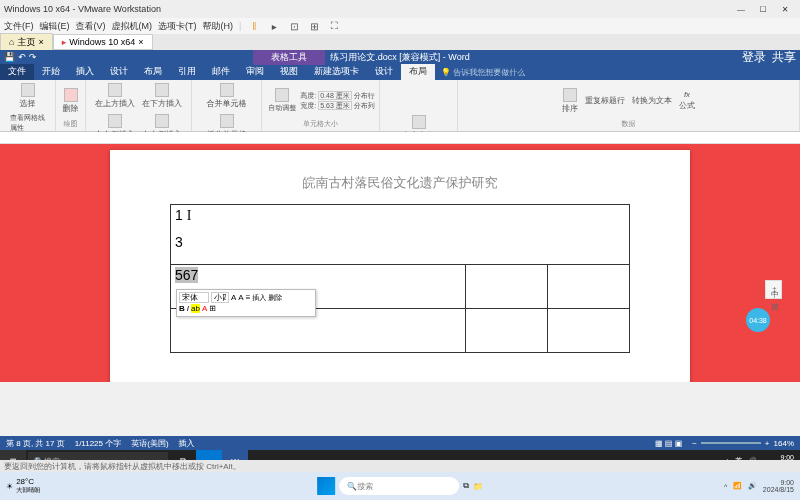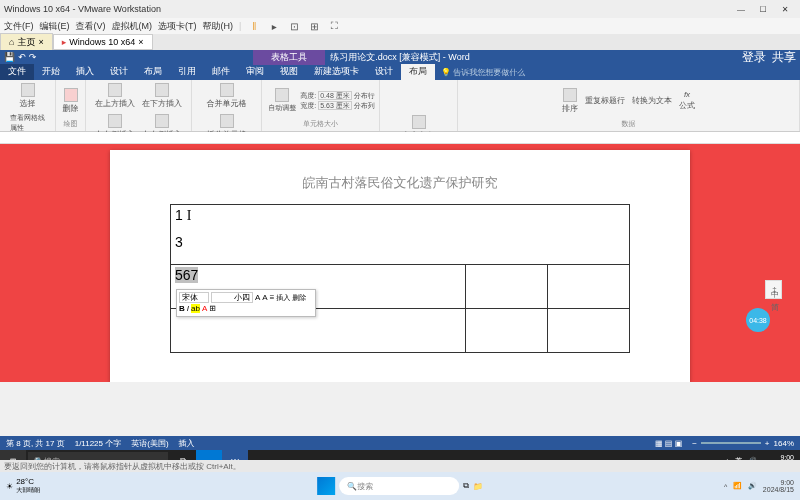--- a/index.html
+++ b/index.html
@@ -274,21 +274,21 @@
             <td></td>
           </tr>
     </tbody>
       </table>
   </div>
 </div>
 
 <div class="float-toolbar">
   <div class="ft-row">
     <input class="ft-input" style="width: 30px;" value="宋体">
-    <input class="ft-input" style="width: 42px; text-align: right;" value="小四">
+    <input class="ft-input" style="width: 18px; text-align: right;" value="小四">
     <span>A</span>
     <span>A</span>
     <span>≡</span>
     <span style="font-size:7px">插入</span>
     <span style="font-size:7px">删除</span>
   </div>
   <div class="ft-row">
     <b>B</b>
     <i>I</i>
     <span style="background:#ff0">ab</span>

